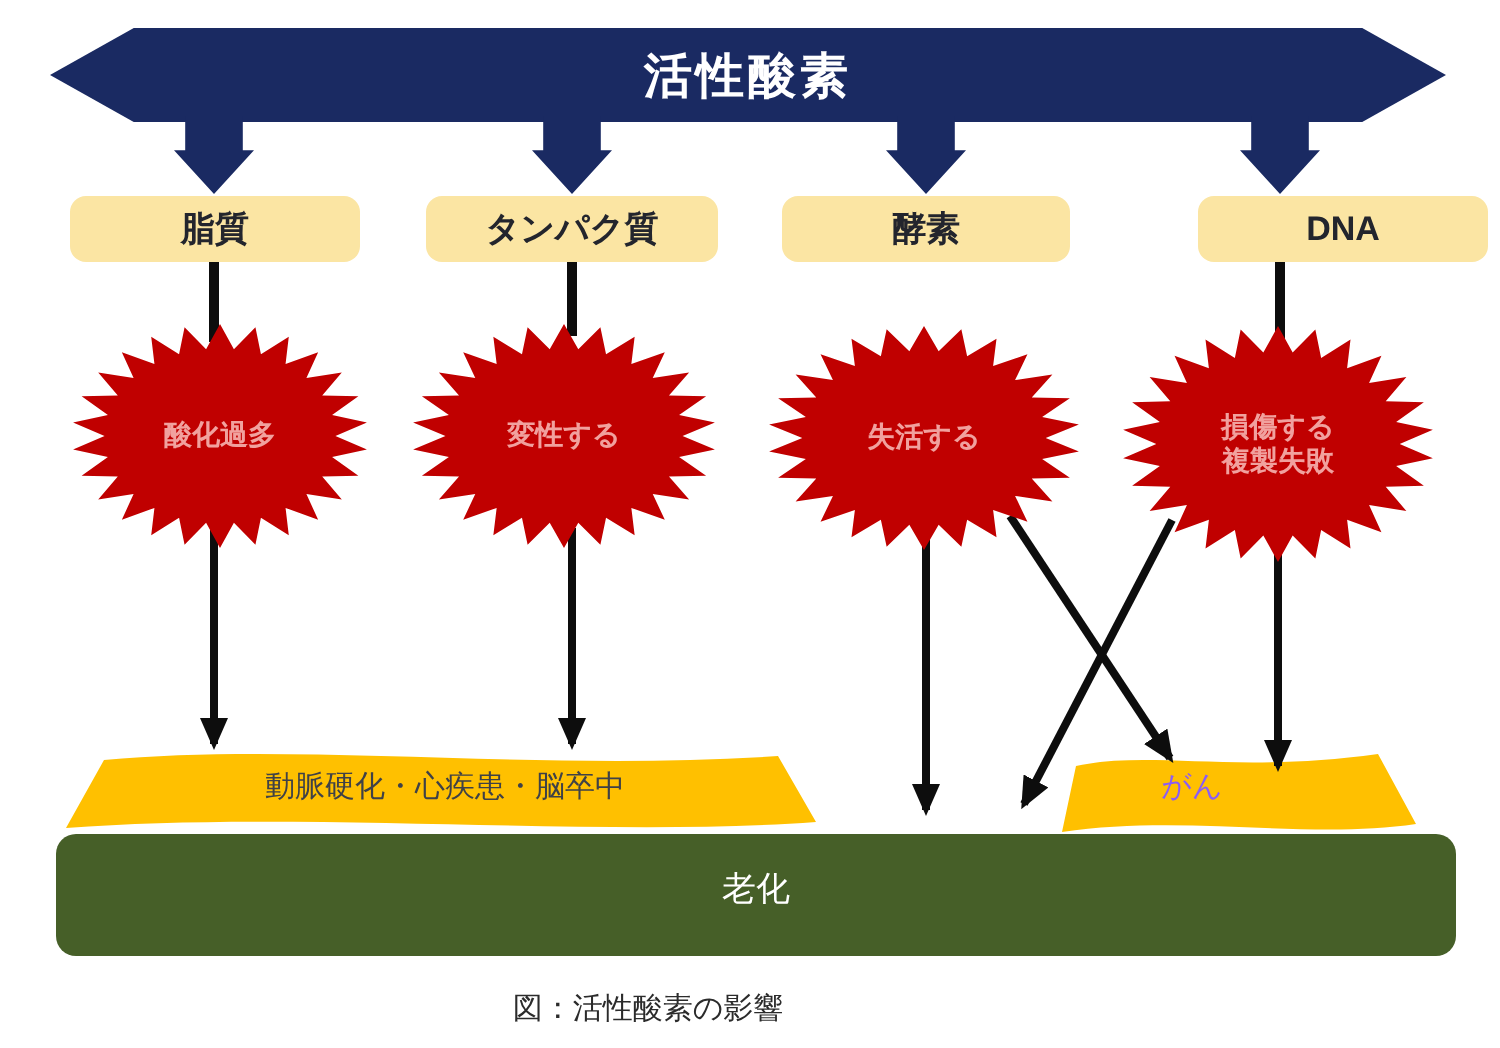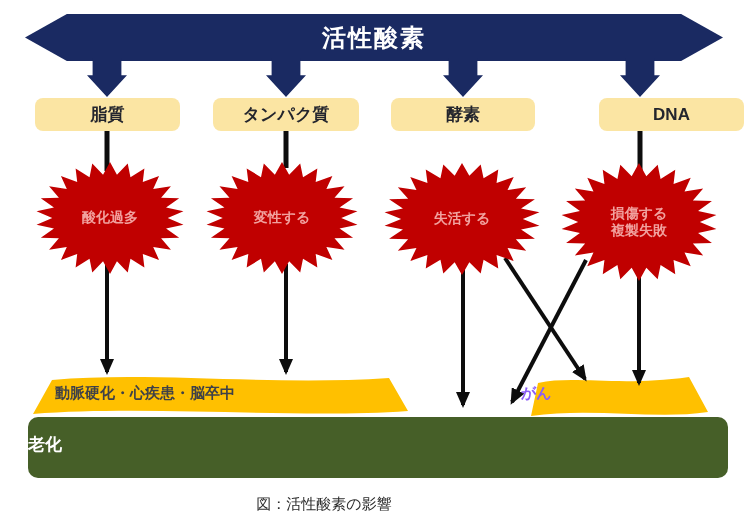--- a/index.html
+++ b/index.html
@@ -29,21 +29,21 @@
   
   .starburst{
     background:#c00000;z-index:2;
     display:flex;flex-direction:column;align-items:center;justify-content:center;
     color:#f1a19e;font-size:14px;font-weight:bold;line-height:1.25;text-align:center;
   }
   .starburst span{display:block;}
   
   .overlay{left:0;top:0;z-index:1;}
   
-  .band-label{z-index:3;font-weight:bold;}
+  .band-label{z-index:3;text-align:center;font-weight:normal;}
   .disease-label{left:55px;top:384px;width:335px;font-size:15px;color:#3f4147;}
   .cancer-label{left:521px;top:384px;width:150px;font-size:15px;color:#8b5cf6;}
   .aging-label{left:28px;top:433px;width:700px;font-size:17px;color:#ffffff;}
   .caption{left:0;top:495px;width:648px;text-align:center;font-size:15px;color:#2b2b2b;z-index:2;}
 </style>
 </head>
 <body>
 
 <div class="canvas">
 

